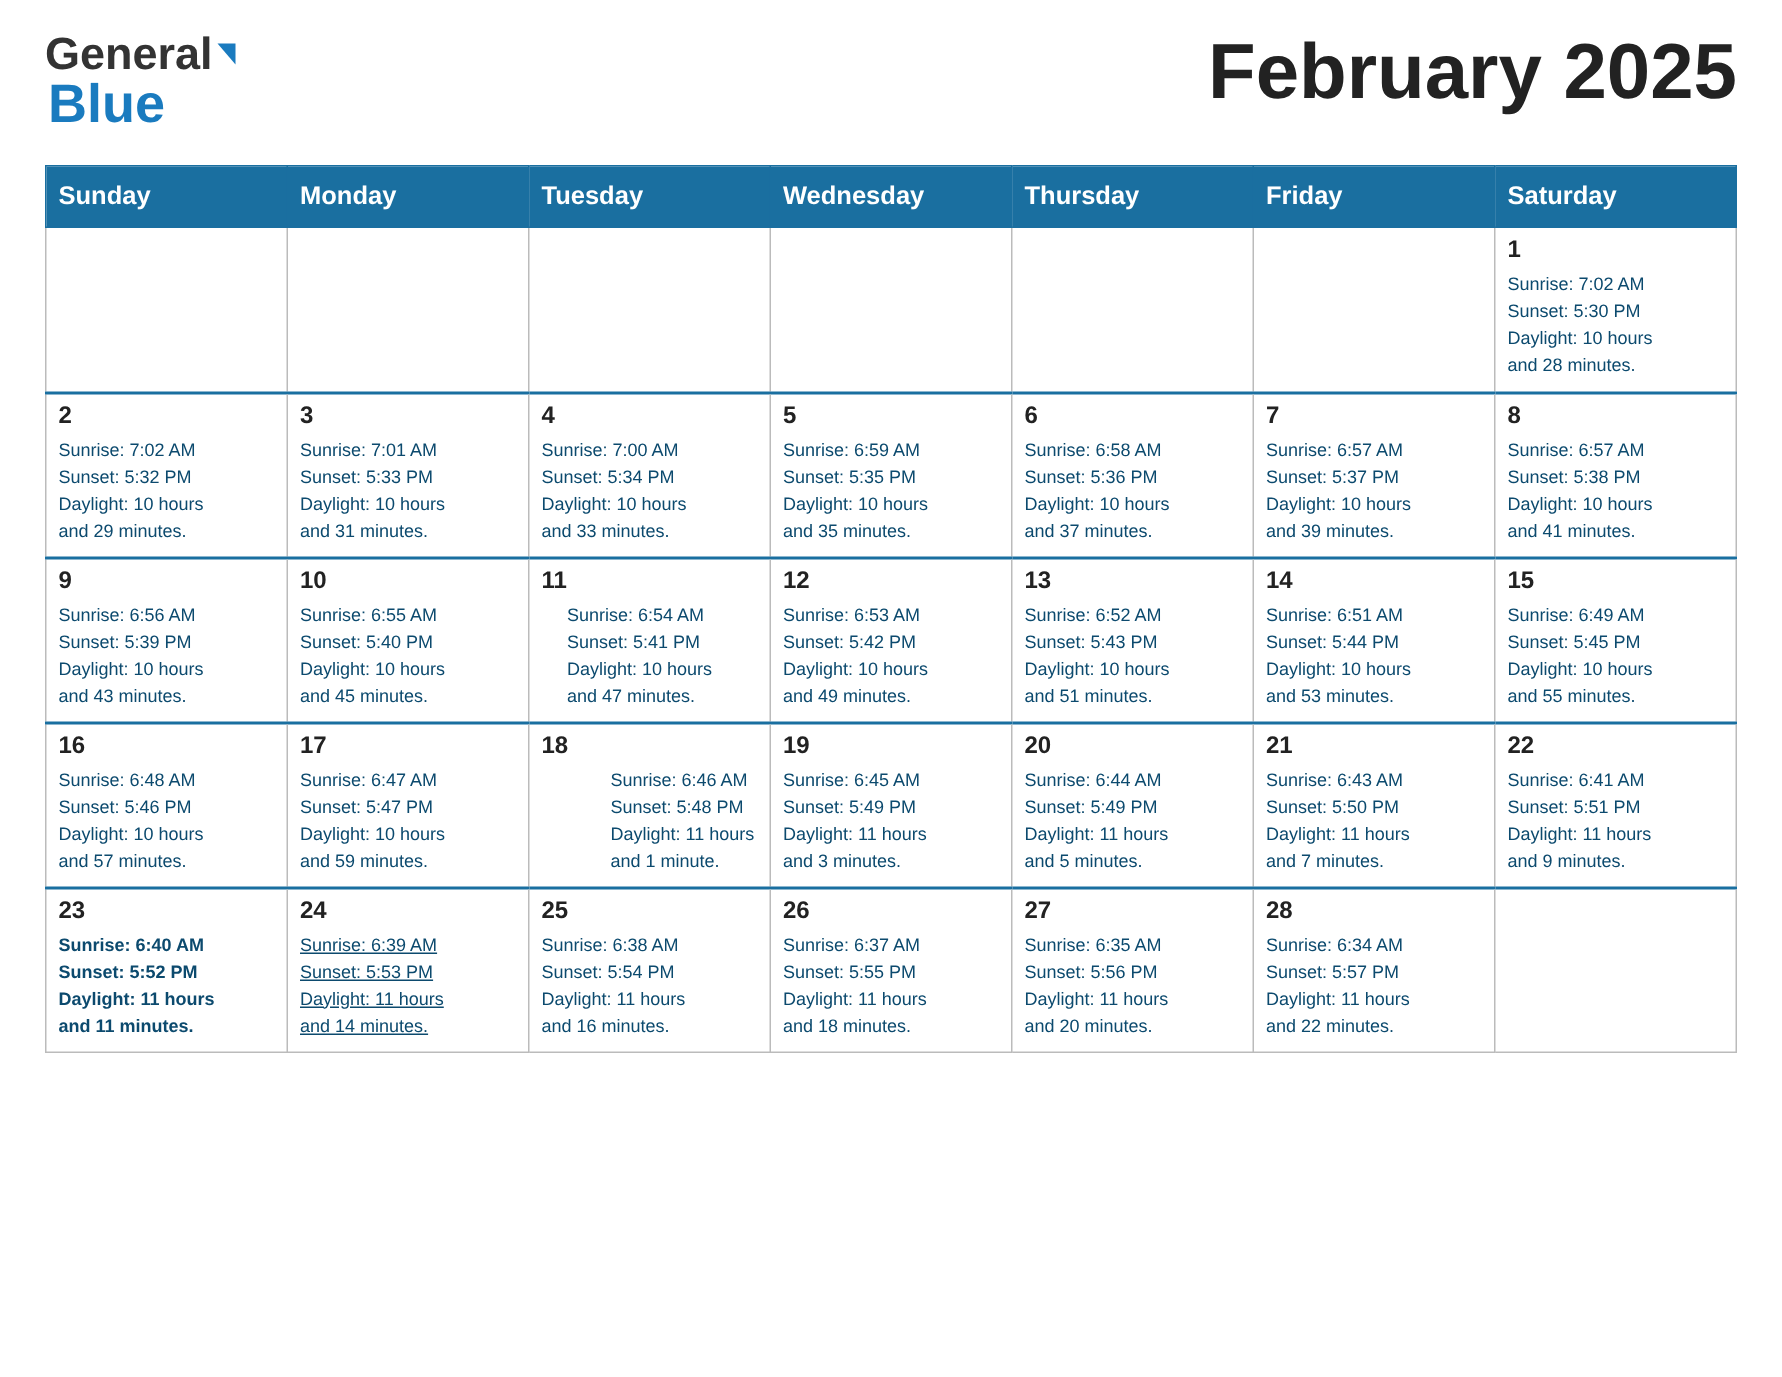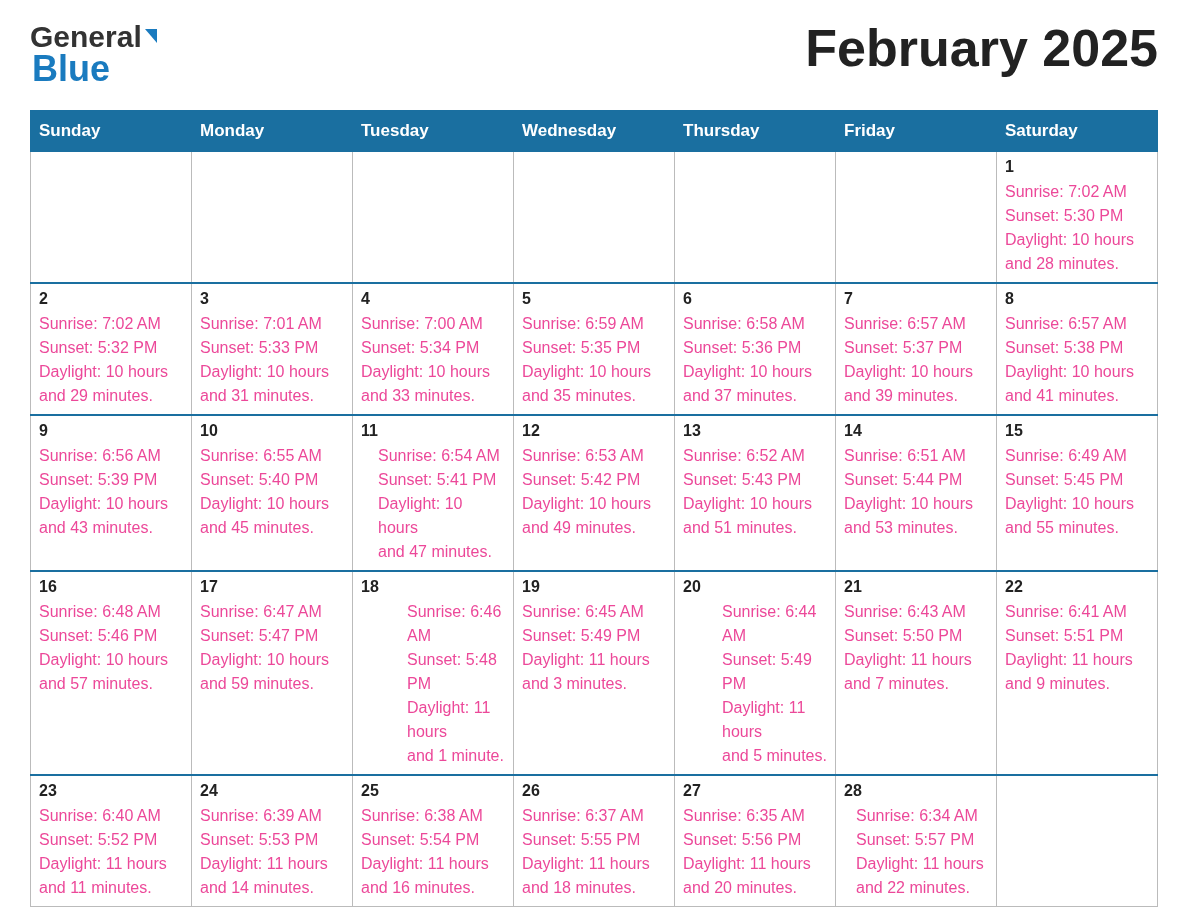--- a/index.html
+++ b/index.html
@@ -54,22 +54,22 @@
       height: 110px;
     }
     .day-num {
       font-size: 16px;
       font-weight: bold;
       color: #222;
       display: block;
       margin-bottom: 4px;
     }
     .day-info {
-      font-size: 16px;
-      color: #ec4899;
+      font-size: 12px;
+      color: #0c4a6e;
       line-height: 1.5;
     }
     .empty-cell {
       background: #fff;
     }
     .row-divider td {
       border-top: 2px solid #1a6fa0;
     }
     
     .logo-wrapper {
@@ -275,21 +275,21 @@
         </td>
         <td>
           <span class="day-num">19</span>
           <div class="day-info" style="white-space: pre-line;">Sunrise: 6:45 AM
 Sunset: 5:49 PM
 Daylight: 11 hours
 and 3 minutes.</div>
         </td>
         <td>
           <span class="day-num">20</span>
-          <div class="day-info" style="white-space: pre-line; margin-left: 39px;">Sunrise: 6:44 AM
+          <div class="day-info" style="white-space: pre-line;">Sunrise: 6:44 AM
 Sunset: 5:49 PM
 Daylight: 11 hours
 and 5 minutes.</div>
         </td>
         <td>
           <span class="day-num">21</span>
           <div class="day-info" style="white-space: pre-line;">Sunrise: 6:43 AM
 Sunset: 5:50 PM
 Daylight: 11 hours
 and 7 minutes.</div>
@@ -298,28 +298,28 @@
           <span class="day-num">22</span>
           <div class="day-info" style="white-space: pre-line;">Sunrise: 6:41 AM
 Sunset: 5:51 PM
 Daylight: 11 hours
 and 9 minutes.</div>
         </td>
       </tr>
       <tr class="row-divider">
         <td>
           <span class="day-num">23</span>
-          <div class="day-info" style="white-space: pre-line;">Sunrise: 6:40 AM
+          <div class="day-info" style="white-space: pre-line; font-weight: bold;">Sunrise: 6:40 AM
 Sunset: 5:52 PM
 Daylight: 11 hours
 and 11 minutes.</div>
         </td>
         <td>
           <span class="day-num">24</span>
-          <div class="day-info" style="white-space: pre-line;">Sunrise: 6:39 AM
+          <div class="day-info" style="white-space: pre-line; text-decoration: underline;">Sunrise: 6:39 AM
 Sunset: 5:53 PM
 Daylight: 11 hours
 and 14 minutes.</div>
         </td>
         <td>
           <span class="day-num">25</span>
           <div class="day-info" style="white-space: pre-line;">Sunrise: 6:38 AM
 Sunset: 5:54 PM
 Daylight: 11 hours
 and 16 minutes.</div>
@@ -333,21 +333,21 @@
         </td>
         <td>
           <span class="day-num">27</span>
           <div class="day-info" style="white-space: pre-line;">Sunrise: 6:35 AM
 Sunset: 5:56 PM
 Daylight: 11 hours
 and 20 minutes.</div>
         </td>
         <td>
           <span class="day-num">28</span>
-          <div class="day-info" style="white-space: pre-line; margin-left: 12px;">Sunrise: 6:34 AM
+          <div class="day-info" style="white-space: pre-line;">Sunrise: 6:34 AM
 Sunset: 5:57 PM
 Daylight: 11 hours
 and 22 minutes.</div>
         </td>
         <td class="empty-cell"></td>
       </tr>
     </tbody>
 </table>
 
 </body></html>

